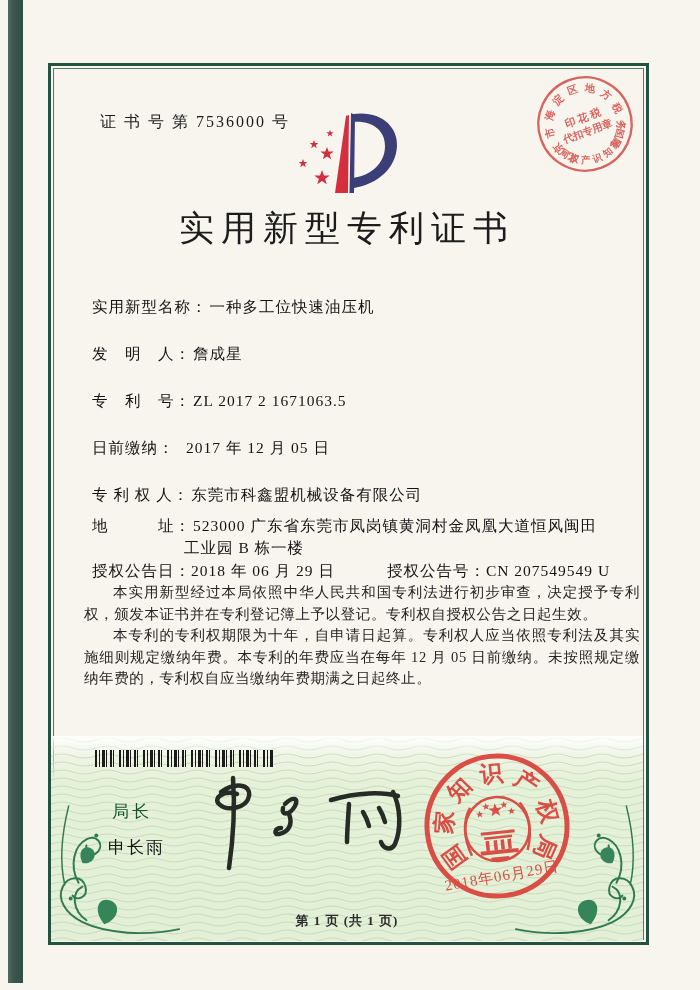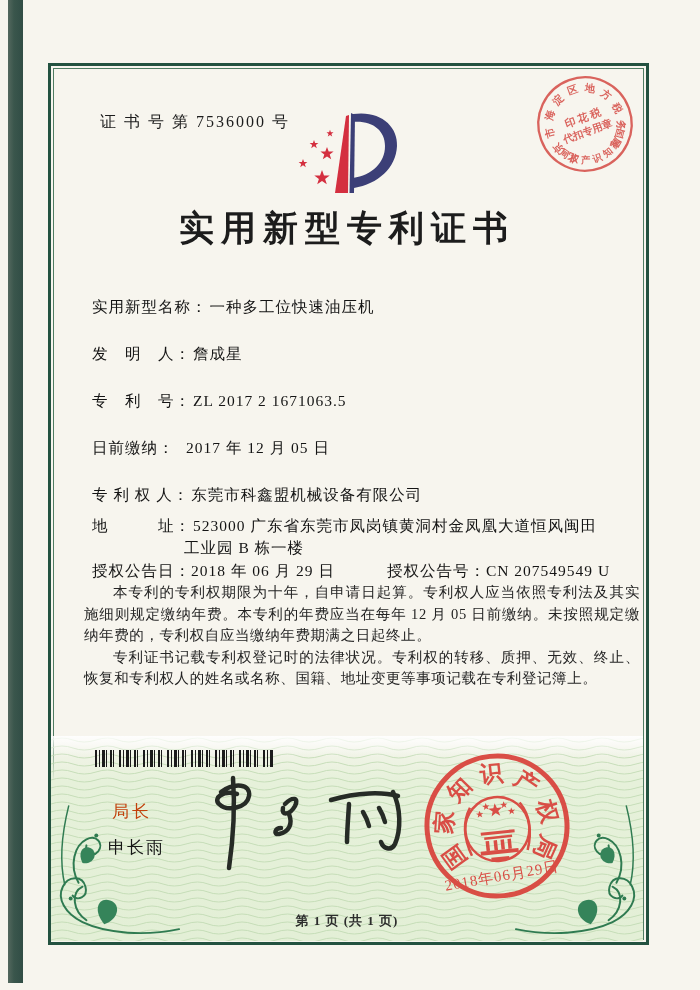--- a/index.html
+++ b/index.html
@@ -8,21 +8,21 @@
   .abs{position:absolute;}
   
   .spine{left:8px;top:0;width:15px;height:983px;
          background:linear-gradient(90deg,#54685e,#3a564c 40%,#314d45);}
   
   .frame{left:48px;top:63px;width:595px;height:876px;border:3px solid #235240;}
   .frame-inner{position:absolute;left:2px;top:2px;right:2px;bottom:2px;border:1px solid #4f7d63;}
   
   .cert-no{left:100px;top:112px;font-size:16px;letter-spacing:2px;color:#1c1c1c;}
   
-  .title{left:48px;top:205px;width:598px;text-align:center;font-size:35px;font-weight:700;
+  .title{left:48px;top:205px;width:598px;text-align:center;font-size:35px;font-weight:400;
          letter-spacing:7px;color:#1c1c1c;}
   
   .row{left:92px;font-size:15.5px;color:#141414;letter-spacing:1px;white-space:nowrap;}
   .row .lbl{display:inline-block;min-width:92px;}
   .row .val{margin-left:2px;}
   .addr2{left:184px;font-size:15.5px;color:#141414;letter-spacing:1px;text-align:center;}
   .grant2{margin-left:52px;}
   
   .body-text{left:84px;top:582px;width:556px;font-size:14.5px;line-height:21.5px;
              color:#242424;letter-spacing:0.6px;text-align:justify;}
@@ -33,21 +33,21 @@
       background:linear-gradient(180deg,rgba(231,242,221,0) 0%,#e6f1da 22%,#e3efd6 100%);}
   .panel svg{position:absolute;inset:0;}
   
   .barcode{left:95px;top:750px;width:178px;height:17px;
       background:repeating-linear-gradient(90deg,
         #1b1b1b 0 2px,rgba(0,0,0,0) 2px 4px,#1b1b1b 4px 5px,rgba(0,0,0,0) 5px 7px,
         #1b1b1b 7px 10px,rgba(0,0,0,0) 10px 11px,#1b1b1b 11px 12px,rgba(0,0,0,0) 12px 15px,
         #1b1b1b 15px 17px,rgba(0,0,0,0) 17px 18px,#1b1b1b 18px 19px,rgba(0,0,0,0) 19px 24px);}
   
   .sig-title{left:112px;top:800px;font-family:"Liberation Sans","DejaVu Sans",sans-serif;
-             font-size:17px;letter-spacing:3px;color:#c2410c;}
+             font-size:17px;letter-spacing:3px;color:#14532d;}
   .sig-name{left:108px;top:836px;font-family:"Liberation Sans","DejaVu Sans",sans-serif;
             font-size:17px;letter-spacing:2px;color:#161616;}
   .sig-hand{left:193px;top:770px;}
   
   .seal{left:412px;top:741px;transform:rotate(-6deg);opacity:0.93;}
   .tax-stamp{left:529px;top:68px;transform:rotate(-20deg);opacity:0.88;}
   
   .footer{left:48px;top:912px;width:598px;text-align:center;font-size:13px;
           letter-spacing:1px;color:#2c2c2c;font-weight:bold;}
   .flourish-r{transform:scaleX(-1);}
@@ -179,22 +179,22 @@
 </div>
 <div class="abs row" style="top:516px">
   <span class="lbl">地　　　址：</span><span class="val">523000 广东省东莞市凤岗镇黄洞村金凤凰大道恒风闽田</span>
 </div>
 <div class="abs addr2" style="top:538px">工业园 B 栋一楼</div>
 <div class="abs row" style="top:561px">
   <span>授权公告日：</span><span>2018 年 06 月 29 日</span><span class="grant2">授权公告号：</span><span>CN 207549549 U</span>
 </div>
 
 <div class="abs body-text">
+  <p>本实用新型经过本局依照中华人民共和国专利法进行初步审查，决定授予专利权，颁发本证书并在专利登记簿上予以登记。专利权自授权公告之日起生效。</p>
   <p>本专利的专利权期限为十年，自申请日起算。专利权人应当依照专利法及其实施细则规定缴纳年费。本专利的年费应当在每年 12 月 05 日前缴纳。未按照规定缴纳年费的，专利权自应当缴纳年费期满之日起终止。</p>
-  <p>专利证书记载专利权登记时的法律状况。专利权的转移、质押、无效、终止、恢复和专利权人的姓名或名称、国籍、地址变更等事项记载在专利登记簿上。</p>
 </div>
 
 <div class="abs barcode"></div>
 
 <div class="abs sig-title">局长</div>
 <div class="abs sig-name">申长雨</div>
 <svg class="abs sig-hand" width="220" height="105" viewBox="0 0 220 105">
   <g stroke="#262b26" stroke-width="4.5" fill="none" stroke-linecap="round" stroke-linejoin="round">
     <path d="M28,22 C42,12 58,14 56,26 C54,38 34,42 26,34 C20,28 30,20 44,24"></path>
     <path d="M40,8 C42,35 40,70 36,98"></path>

